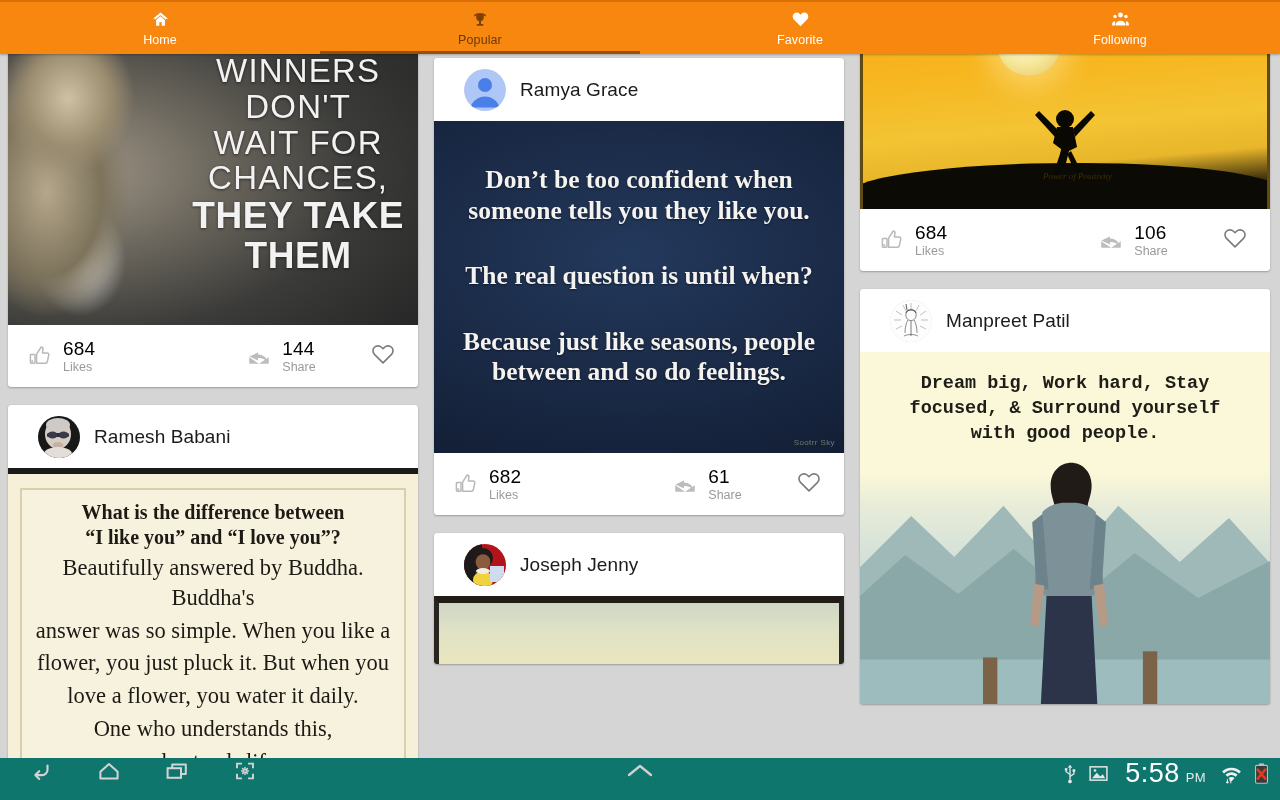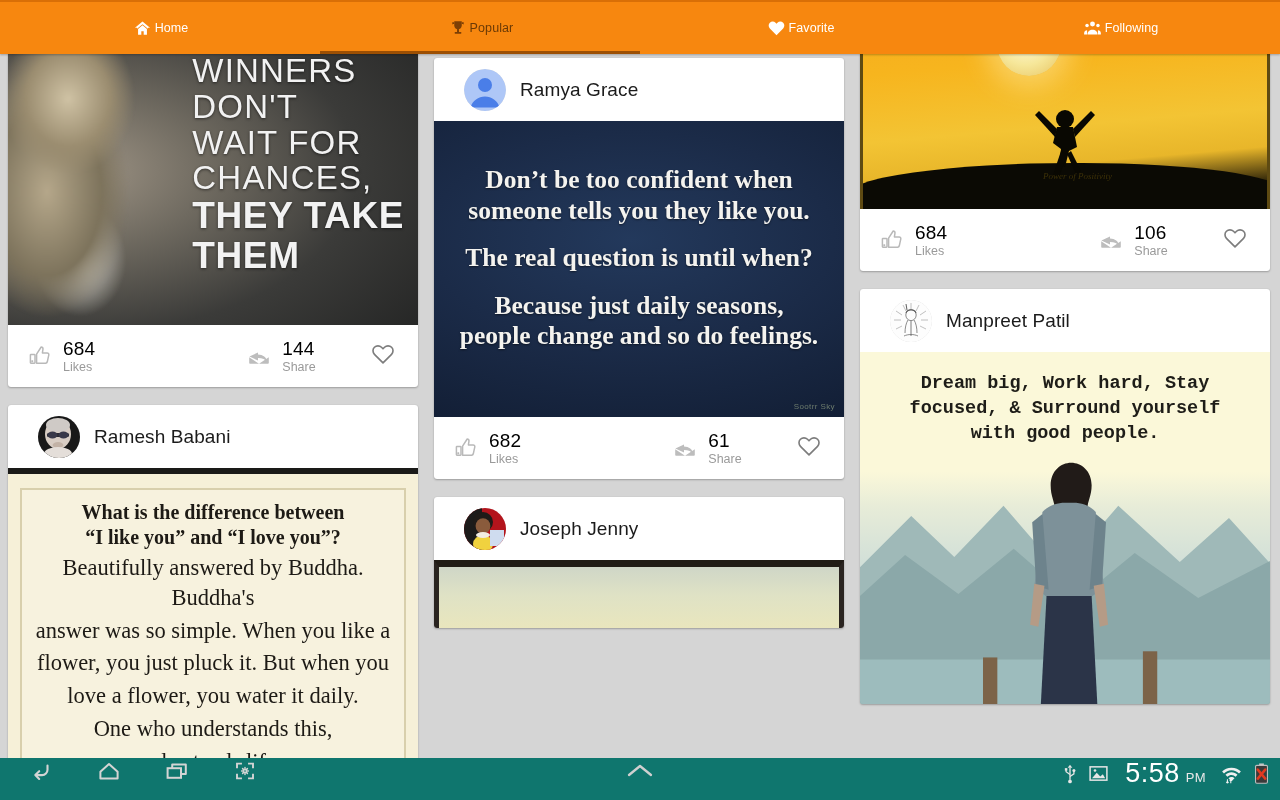--- a/index.html
+++ b/index.html
@@ -27,21 +27,21 @@
     box-shadow: 0 1px 2px rgba(0,0,0,.25);
   }
   .tabbar::before {
     content: "";
     position: absolute; top: 0; left: 0; right: 0; height: 2px;
     background: #d96f06;
   }
   .tab {
     flex: 1 1 0;
     display: flex;
-    flex-direction: row;
+    flex-direction: column;
     align-items: center;
     justify-content: center;
     gap: 1px;
     position: relative;
     cursor: pointer;
   }
   .tab .tab-icon {
     height: 20px; width: 22px;
     display: flex; align-items: center; justify-content: center;
     margin-top: 2px;
@@ -181,41 +181,41 @@
   .lion-head {
     position: absolute;
     left: -6px; top: 8px;
     width: 150px; height: 310px;
     background:
       radial-gradient(ellipse 62% 34% at 44% 28%, #cfc2a4 0%, #9b8d70 45%, rgba(80,74,58,0) 72%),
       radial-gradient(ellipse 70% 52% at 30% 58%, #b5a78a 0%, #7d735c 52%, rgba(60,56,46,0) 78%),
       radial-gradient(ellipse 44% 26% at 52% 80%, #e6e3da 0%, rgba(140,134,120,0) 70%);
     filter: blur(1px);
   }
-  .lion-text { position: relative; z-index: 2; text-align: left; line-height: 1.08; }
+  .lion-text { position: relative; z-index: 2; text-align: center; line-height: 1.08; }
   .lion-text .l {
     font-size: 33px; font-weight: 300; letter-spacing: 1.2px;
     display:block;
     text-shadow: 0 1px 3px rgba(0,0,0,.55);
   }
   .lion-text .b {
     font-size: 37px; font-weight: 700; letter-spacing: .6px;
     display:block;
     text-shadow: 0 1px 3px rgba(0,0,0,.55);
   }
 
   
   .q-navy {
-    height: 296px;
+    height: 332px;
     background:
       radial-gradient(ellipse 110% 80% at 48% 40%, #23395c 0%, #1b2b48 45%, #101b30 100%);
     color: #f4f3ef;
     padding: 9px 22px 30px;
     justify-content: center;
-    gap: 17px;
+    gap: 35px;
   }
   .q-navy p {
     font-family: "Liberation Serif", serif;
     font-weight: 700;
     font-size: 25.5px;
     line-height: 1.2;
     text-shadow: 0 1px 2px rgba(0,0,0,.5);
   }
   .q-navy .wm {
     position: absolute; right: 9px; bottom: 6px;
@@ -478,21 +478,21 @@
               <circle cx="21" cy="21" r="21" fill="#aec7f7"></circle>
               <circle cx="21" cy="16" r="7" fill="#4a7ee8"></circle>
               <path d="M6.4 38.5C8.6 31.8 14.3 27.6 21 27.6s12.4 4.2 14.6 10.9z" fill="#4a7ee8"></path>
             </svg>
           </div>
           <div class="user-name">Ramya Grace</div>
         </div>
         <div class="card-media q q-navy">
           <p>Don’t be too confident when someone tells you they like you.</p>
           <p>The real question is until when?</p>
-          <p>Because just daily seasons, people change and so do feelings.</p>
+          <p>Because just like seasons, people between and so do feelings.</p>
           <span class="wm">Sootrr Sky</span>
         </div>
         <div class="card-foot">
           <div class="stat stat-like">
             <span class="stat-icon">
               <svg viewBox="0 0 24 24" width="24" height="24">
                 <path d="M8.6 10.2 13.2 3c.9 0 1.8.8 1.8 1.9l-.6 4h4.8c1 0 1.8.9 1.6 1.9l-1.5 7c-.2.8-.9 1.4-1.7 1.4H8.6z" fill="none" stroke="#b9b9b9" stroke-width="1.5" stroke-linejoin="round"></path>
                 <rect x="2.4" y="10.4" width="4.6" height="8.8" rx=".6" fill="none" stroke="#b9b9b9" stroke-width="1.5"></rect>
                 <rect x="3.3" y="16.3" width="1.9" height="1.9" rx=".3" fill="#b9b9b9"></rect>
               </svg>

